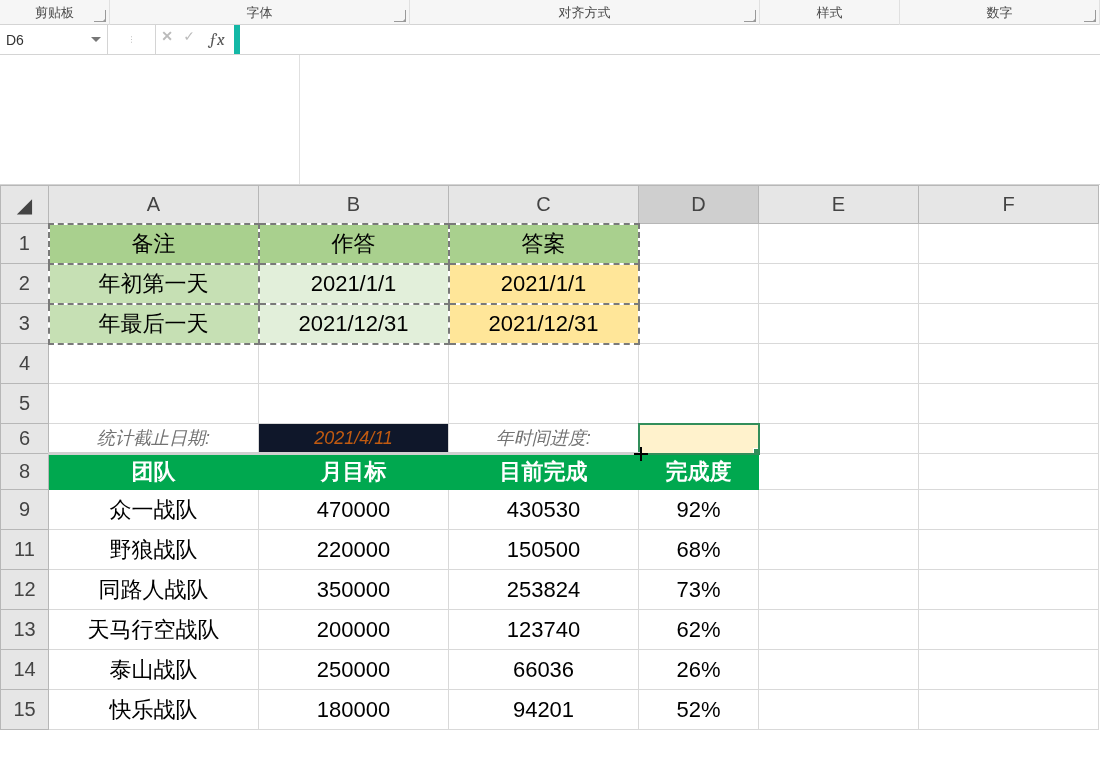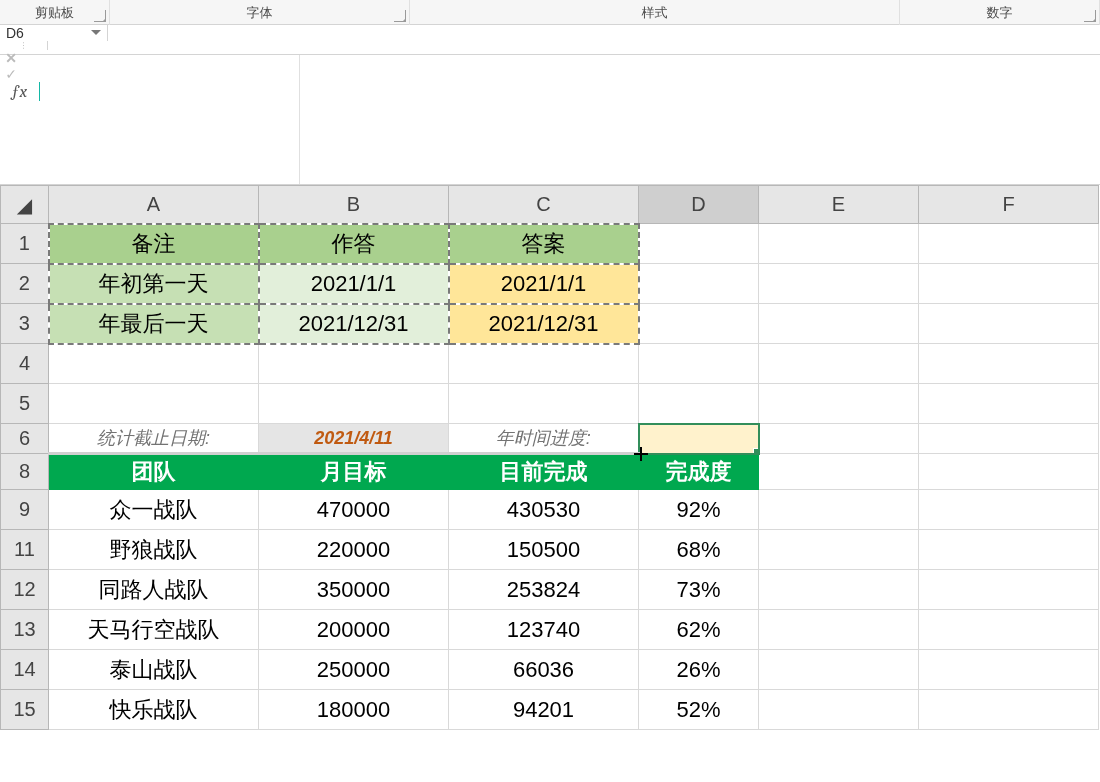--- a/index.html
+++ b/index.html
@@ -49,21 +49,20 @@
     border-left: 4px solid transparent;
     border-bottom: 4px solid #9a9a9a;
   }
   
   .fx-row {
     display: flex;
     height: 30px;
     border-bottom: 1px solid #d4d4d4;
     background: #fff;
     align-items: stretch;
-    flex-direction: column;
   }
   .name-box {
     width: 108px;
     border-right: 1px solid #d4d4d4;
     display: flex;
     align-items: center;
     padding: 0 6px;
     position: relative;
     font-size: 14px;
     color: #333;
@@ -93,21 +92,21 @@
   }
   .fx-btn.cancel { color: #bbb; font-weight: bold; }
   .fx-btn.enter { color: #bbb; }
   .fx-label {
     width: 40px;
     display: flex; align-items: center; justify-content: center;
     font-style: italic;
     font-family: "Cambria", serif;
     font-size: 17px;
     color: #555;
-    border-right: 1px solid #14b8a6;
+    border-right: 6px solid #14b8a6;
   }
   .formula-input {
     flex: 1;
     border: none;
     outline: none;
     font-size: 14px;
     padding: 0 8px;
   }
   
   .grid-wrap {
@@ -171,23 +170,23 @@
   
   .r6-label {
     font-style: italic;
     font-size: 18px;
     color: #737373;
     background: #fff;
     border-bottom: 3px solid #d0d0d0 !important;
   }
   .r6-date {
     font-style: italic;
-    font-weight: bold;
+    font-weight: normal;
     color: #c05a11;
-    background: #e5e5e5;
+    background: #0f172a;
     border-bottom: 3px solid #d0d0d0 !important;
     font-size: 19px;
   }
   .r6-active {
     background: #fff2cc;
     border: 2px solid #328e5b !important;
     position: relative;
   }
   .r6-active::after {
     content: "";
@@ -248,20 +247,24 @@
 </head>
 <body>
 
 <div class="ribbon-groups">
   <div class="ribbon-group" style="width:110px">
     <span>剪贴板</span>
     <span class="dlgicon"></span>
   </div>
   <div class="ribbon-group" style="width:300px">
     <span>字体</span>
+    <span class="dlgicon"></span>
+  </div>
+  <div class="ribbon-group" style="width:350px">
+    <span>对齐方式</span>
     <span class="dlgicon"></span>
   </div>
   <div class="ribbon-group" style="flex:1">
     <span>样式</span>
   </div>
   <div class="ribbon-group" style="width:200px">
     <span>数字</span>
     <span class="dlgicon"></span>
   </div>
 </div>

